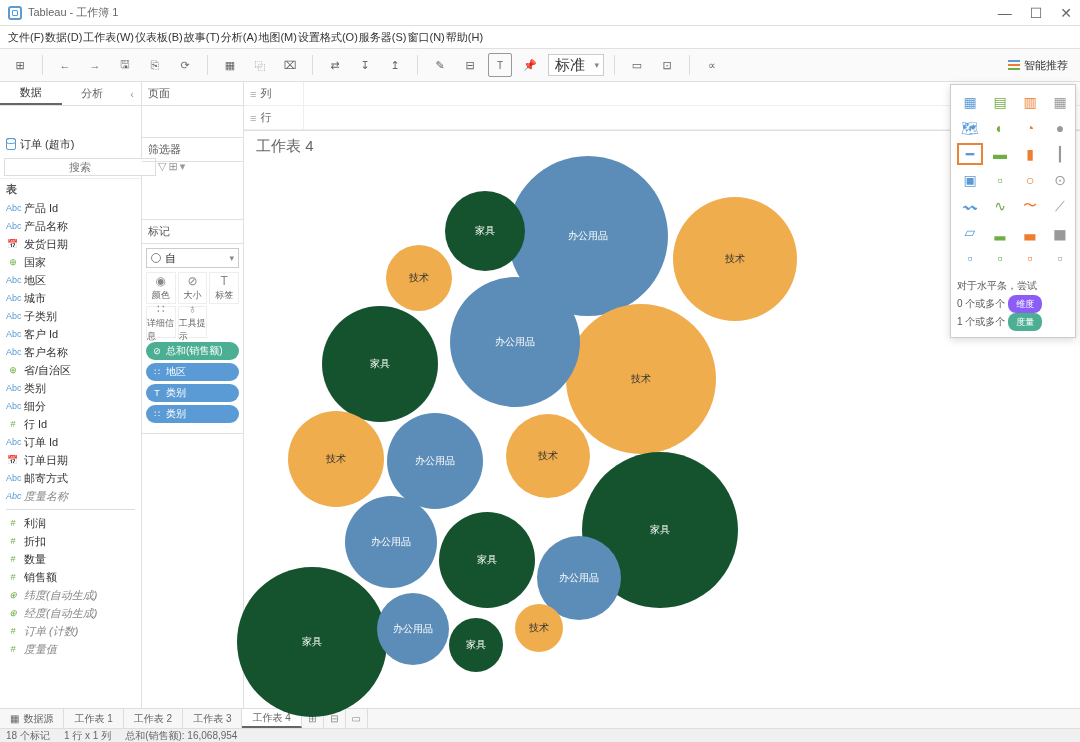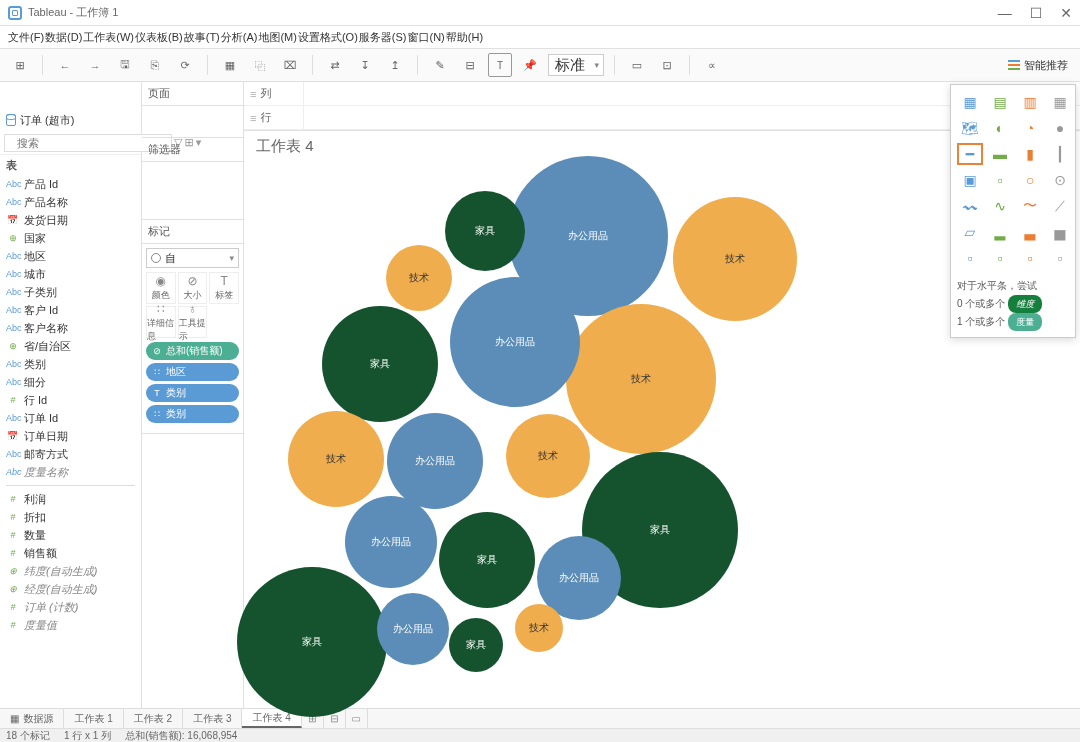--- a/index.html
+++ b/index.html
@@ -29,21 +29,21 @@
 .main { display:flex; height:calc(100% - 26px - 22px - 34px - 20px - 14px); }
 .leftpane { width:142px; border-right:1px solid #e0e0e0; display:flex; flex-direction:column; }
 .tabs { display:flex; border-bottom:1px solid #e0e0e0; height:24px; }
 .tabs .tab { flex:1; display:flex; align-items:center; justify-content:center; cursor:pointer; color:#666;}
 .tabs .tab.active{color:#333;border-bottom:2px solid #666;}
 .tabs .collapse{width:18px;display:flex;align-items:center;justify-content:center;color:#999;cursor:pointer;}
 .dsrow{height:22px;display:flex;align-items:center;padding:0 6px;gap:4px;cursor:pointer;margin-top:27px;}
 .dsrow .cyl{width:10px;height:12px;border:1px solid #5a9bd5;border-radius:2px;position:relative;}
 .dsrow .cyl::before{content:"";position:absolute;top:-1px;left:-1px;right:-1px;height:4px;border:1px solid #5a9bd5;border-radius:6px/3px;background:#fff;}
 .searchrow{height:24px;display:flex;align-items:center;padding:0 4px;gap:2px;border-bottom:1px solid #eee;}
-.searchrow input{flex:1;border:1px solid #ddd;height:18px;padding:0 12px;font-size:11px;color:#999;}
+.searchrow input{flex:1;border:1px solid #ddd;height:18px;padding:0 4px;font-size:11px;color:#999;text-align:center;}
 .searchrow .sic{width:16px;height:16px;display:flex;align-items:center;justify-content:center;color:#999;cursor:pointer;}
 .sectionhdr{height:20px;display:flex;align-items:center;padding:0 6px;font-weight:bold;color:#555;}
 .fieldlist{flex:1;overflow:auto;}
 .field{height:18px;display:flex;align-items:center;padding:0 6px;gap:4px;cursor:pointer;color:#333;}
 .field .ico{width:14px;text-align:center;font-size:9px;}
 .ico.abc{color:#5b9bd5;}
 .ico.date{color:#5b9bd5;}
 .ico.num{color:#70ad47;}
 .ico.geo{color:#70ad47;}
 .field.i{font-style:italic;color:#888;}
@@ -78,21 +78,21 @@
 .c-blue{background:#5b8db8;color:#fff;}
 .c-orange{background:#f0ad4e;}
 
 
 .showmepanel{position:absolute;right:4px;top:84px;width:126px;background:#fff;border:1px solid #ccc;box-shadow:0 2px 8px rgba(0,0,0,.15);padding:6px;}
 .smgrid{display:grid;grid-template-columns:repeat(4,1fr);gap:4px;}
 .smcell{width:26px;height:22px;border:1px solid transparent;display:flex;align-items:center;justify-content:center;cursor:pointer;}
 .smcell.sel{border:2px solid #e8833a;}
 .smtext{margin-top:8px;font-size:10px;color:#555;line-height:1.8;}
 .smtext .tag{display:inline-block;padding:1px 8px;border-radius:8px;color:#fff;font-size:9px;}
-.smtext .tag.bl{background:#15803d;font-style:italic;}
+.smtext .tag.bl{background:#8b5cf6;}
 .smtext .tag.gr{background:#4caf93;}
 
 
 .bottomtabs{height:20px;border-top:1px solid #ddd;display:flex;align-items:stretch;background:#f7f7f7;font-size:10px;}
 .bottomtabs .btab{padding:0 10px;display:flex;align-items:center;border-right:1px solid #ddd;cursor:pointer;color:#666;}
 .bottomtabs .btab.first{gap:4px;}
 .bottomtabs .btab.active{background:#fff;border-bottom:2px solid #666;}
 .bottomtabs .bic{width:22px;display:flex;align-items:center;justify-content:center;color:#888;cursor:pointer;border-right:1px solid #ddd;}
 
 .statusbar{height:14px;background:#f0f0f0;border-top:1px solid #ddd;display:flex;align-items:center;padding:0 6px;gap:14px;font-size:10px;color:#666;}
@@ -156,20 +156,25 @@
   <span class="spacer"></span>
   <span class="showme">
       <span class="lines"></span>
       <span>智能推荐</span>
     </span>
 </div>
 
 <div class="main">
 
   <div class="leftpane">
+    <div class="tabs">
+      <div class="tab active">数据</div>
+      <div class="tab">分析</div>
+      <div class="collapse">‹</div>
+    </div>
     <div class="dsrow">
       <span class="cyl"></span>
       <span>订单 (超市)</span>
     </div>
     <div class="searchrow">
       <input placeholder="搜索" style="">
       <span class="sic">▽</span>
       <span class="sic">⊞</span>
       <span class="sic">▾</span>
     </div>

